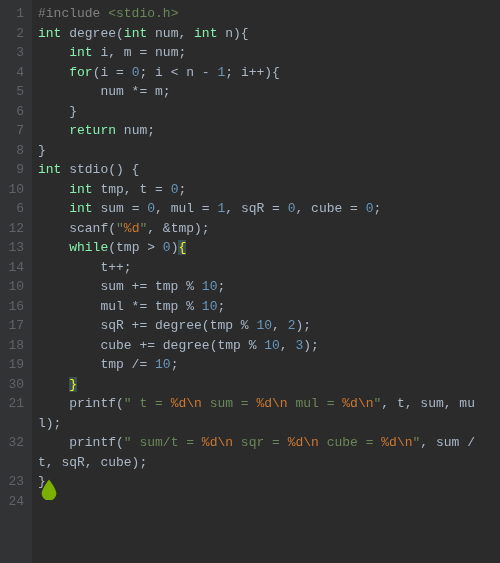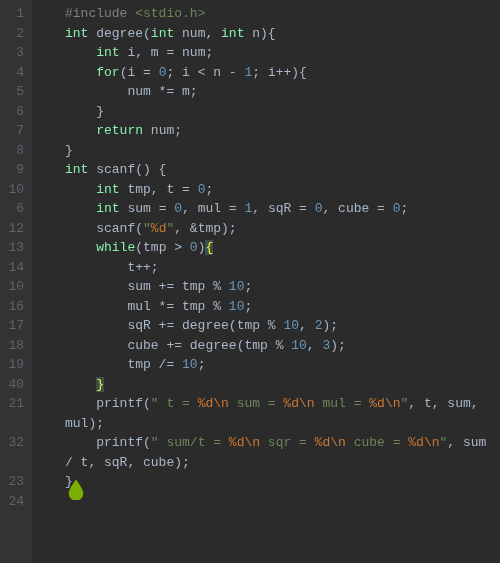--- a/index.html
+++ b/index.html
@@ -26,21 +26,20 @@
     min-width: 20px;
   }
   .gutter div {
     height: 19.5px;
   }
   .code {
     padding: 4px 6px;
     color: #a9b7c6;
     flex: 1;
     position: relative;
-    margin-left: 27px;
   }
   .line {
     height: 19.5px;
     white-space: pre;
   }
   .wrap {
     height: 39px;
     white-space: pre-wrap;
     word-break: break-all;
   }
@@ -77,37 +76,37 @@
     <div>10</div>
     <div>6</div>
     <div>12</div>
     <div>13</div>
     <div>14</div>
     <div>10</div>
     <div>16</div>
     <div>17</div>
     <div>18</div>
     <div>19</div>
-    <div>40</div>
+    <div>30</div>
     <div style="height:39px">21</div>
     <div style="height:39px">32</div>
     <div>23</div>
     <div>24</div>
   </div>
 
   <div class="code">
     <div class="line"><span class="pre">#include </span><span class="incl">&lt;stdio.h&gt;</span></div>
     <div class="line"><span class="kw">int</span><span> degree(</span><span class="kw">int</span><span> num, </span><span class="kw">int</span><span> n){</span></div>
     <div class="line"><span>    </span><span class="kw">int</span><span> i, m = num;</span></div>
     <div class="line"><span>    </span><span class="kw">for</span><span>(i = </span><span class="num">0</span><span>; i &lt; n - </span><span class="num">1</span><span>; i++){</span></div>
     <div class="line"><span>        num *= m;</span></div>
     <div class="line"><span>    }</span></div>
     <div class="line"><span>    </span><span class="kw">return</span><span> num;</span></div>
     <div class="line"><span>}</span></div>
-    <div class="line"><span class="kw">int</span><span> scanf() {</span></div>
+    <div class="line"><span class="kw">int</span><span> stdio() {</span></div>
     <div class="line"><span>    </span><span class="kw">int</span><span> tmp, t = </span><span class="num">0</span><span>;</span></div>
     <div class="line"><span>    </span><span class="kw">int</span><span> sum = </span><span class="num">0</span><span>, mul = </span><span class="num">1</span><span>, sqR = </span><span class="num">0</span><span>, cube = </span><span class="num">0</span><span>;</span></div>
     <div class="line"><span>    scanf(</span><span class="str">"</span><span class="fmt">%d</span><span class="str">"</span><span>, &amp;tmp);</span></div>
     <div class="line"><span>    </span><span class="kw">while</span><span>(tmp &gt; </span><span class="num">0</span><span>)</span><span class="hl-open">{</span></div>
     <div class="line"><span>        t++;</span></div>
     <div class="line"><span>        sum += tmp % </span><span class="num">10</span><span>;</span></div>
     <div class="line"><span>        mul *= tmp % </span><span class="num">10</span><span>;</span></div>
     <div class="line"><span>        sqR += degree(tmp % </span><span class="num">10</span><span>, </span><span class="num">2</span><span>);</span></div>
     <div class="line"><span>        cube += degree(tmp % </span><span class="num">10</span><span>, </span><span class="num">3</span><span>);</span></div>
     <div class="line"><span>        tmp /= </span><span class="num">10</span><span>;</span></div>

